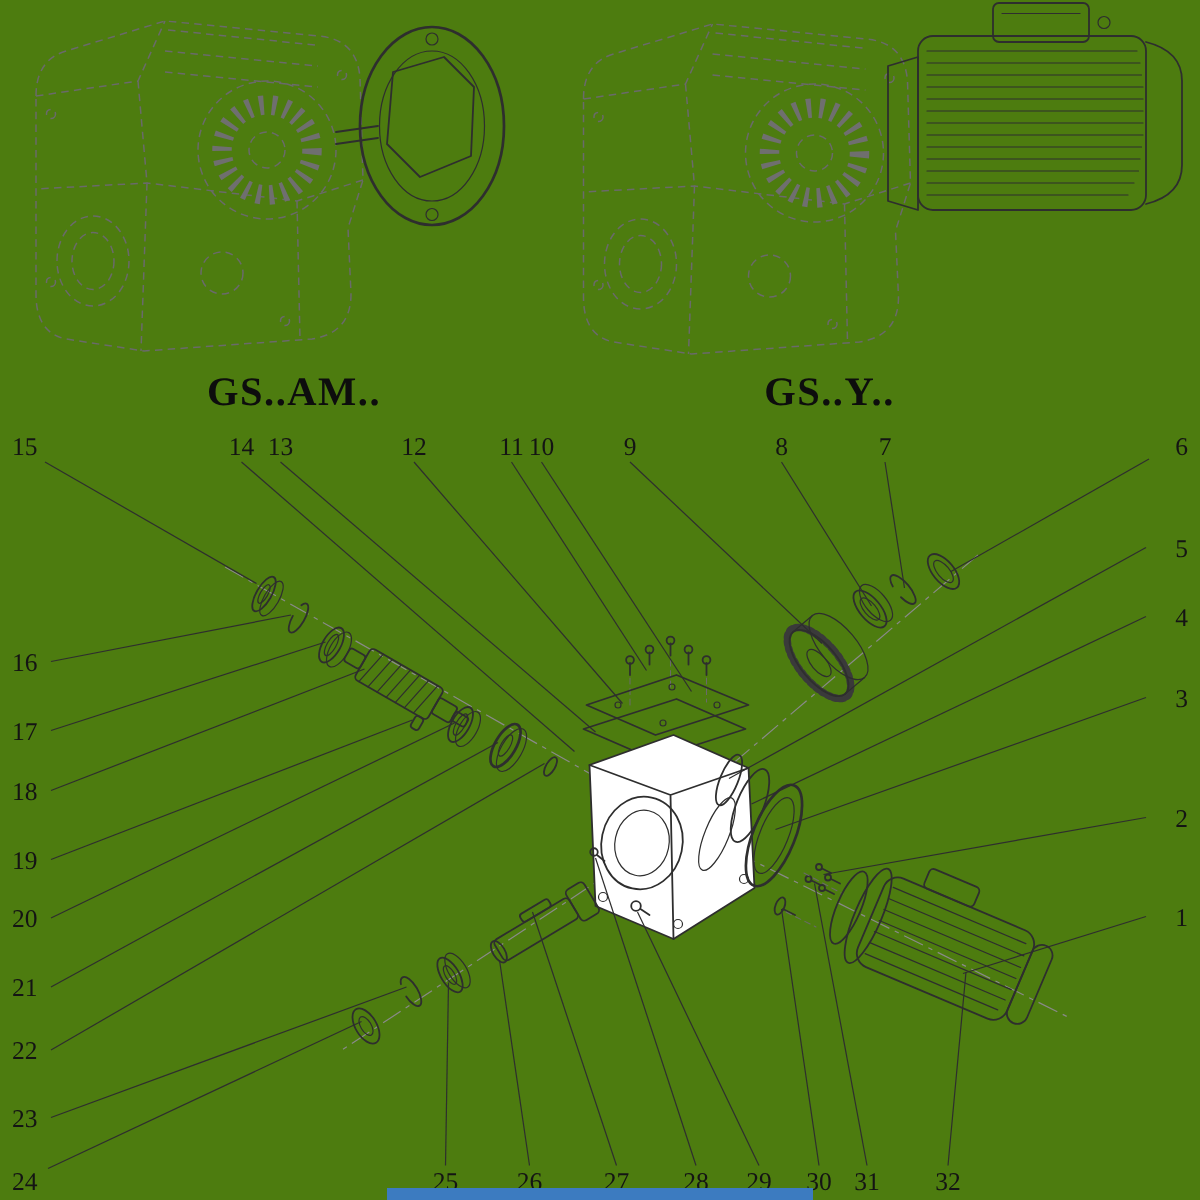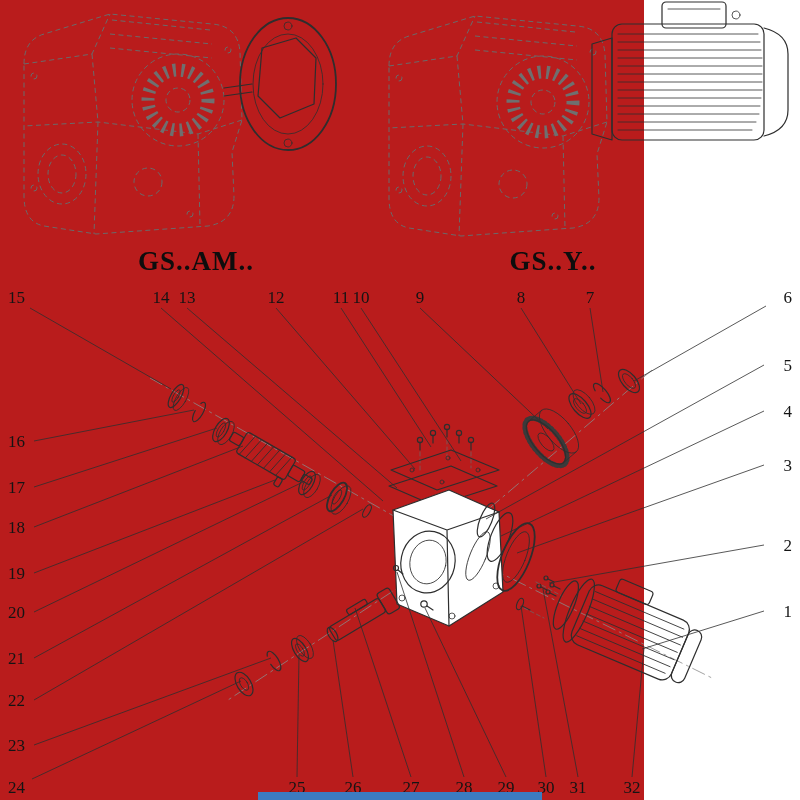--- a/index.html
+++ b/index.html
@@ -1,16 +1,16 @@
 <!DOCTYPE html>
 <html><head>
 <meta charset="utf-8">
 <style>
   html,body{margin:0;padding:0;width:800px;height:800px;background:#ffffff;overflow:hidden;}
-  .screen{position:relative;width:644px;height:800px;background:#b91c1c;font-family:"Liberation Serif",serif;}
+  .screen{position:relative;width:800px;height:800px;background:#4d7c0f;font-family:"Liberation Serif",serif;}
   .screen svg{position:absolute;left:0;top:0;}
   .strip{position:absolute;left:258px;top:792px;width:284px;height:8px;}
 
   
   svg .ph{fill:none;stroke:#6a6a6a;stroke-width:1;stroke-dasharray:5 3.5;stroke-linejoin:round;}
   svg .burst{fill:none;stroke:#6f6f6f;stroke-width:13;stroke-dasharray:3 5.5;}
   
   svg .ln{fill:none;stroke:#2e2e2e;stroke-width:1.2;stroke-linejoin:round;stroke-linecap:round;}
   svg .thin{stroke-width:0.8;}
   svg .thick{stroke-width:1.8;}

